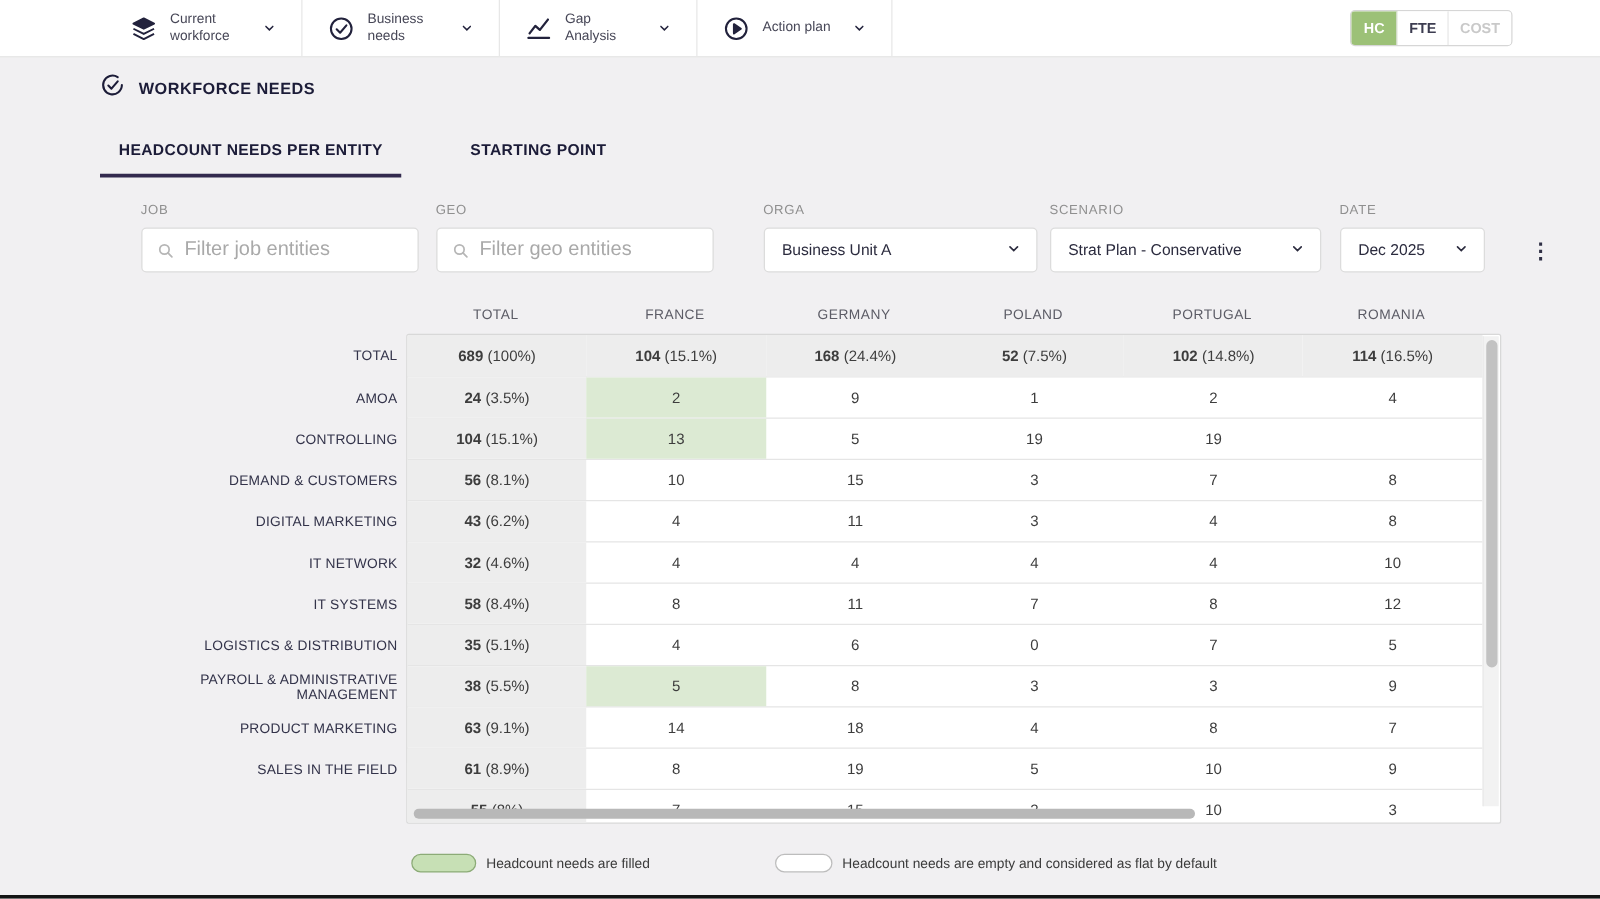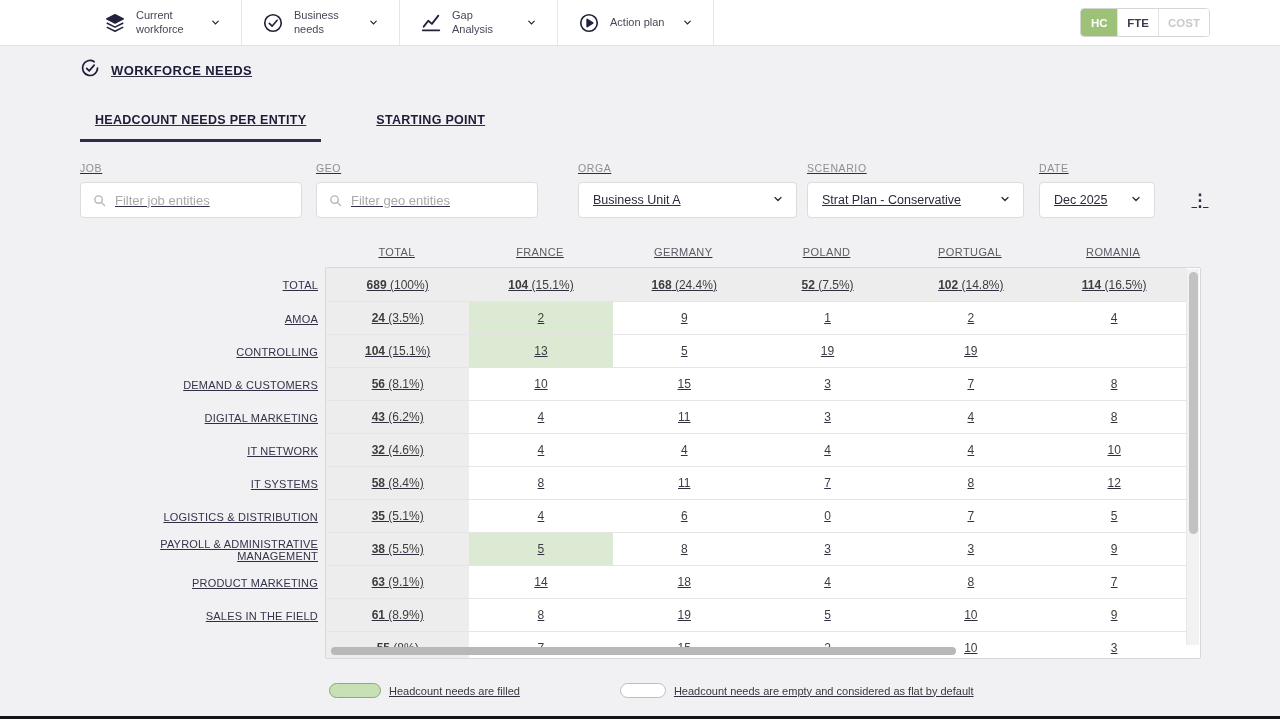--- a/index.html
+++ b/index.html
@@ -34,46 +34,46 @@
     min-width: 37px; height: 27px; padding: 0 9px;
     display: flex; align-items: center; justify-content: center;
     font-size: 11.5px; font-weight: bold; color: #3c3c50;
     background: #fff; border: none; border-right: 1px solid #e3e3e3; cursor: pointer;
     font-family: "Liberation Sans", sans-serif;
   }
   .unit-btn:last-child { border-right: none; }
   .unit-btn.active { background: #9cc177; color: #fff; }
   .unit-btn.disabled { color: #c9c9c9; cursor: default; }
   
-  .content { padding: 13px 0 0 80px; text-decoration: underline; }
+  .content { padding: 13px 0 0 80px; }
   .title-row { display: flex; align-items: center; gap: 11px; height: 22px; }
   .page-title {
     font-size: 13px; font-weight: bold; letter-spacing: .4px; color: #1c1c38;
   }
   
   .tabs { display: flex; margin-top: 26px; gap: 40px; }
   .tab {
     font-size: 12.5px; font-weight: bold; letter-spacing: .3px; color: #1c1c38;
     padding: 6px 15px 12px; border-bottom: 3px solid transparent; cursor: pointer;
   }
   .tab.active { border-bottom-color: #332a4e; }
   
-  .filters { display: flex; margin-top: 20px; align-items: flex-start; }
+  .filters { display: flex; margin-top: 20px; align-items: flex-start; justify-content: center; }
   .fgroup { display: flex; flex-direction: column; }
   .flabel {
     font-size: 10.5px; color: #8f8f8f; letter-spacing: .6px; margin-bottom: 8px;
   }
   .fcontrol {
     height: 36px; background: #fff; border: 1px solid #dcdcdc; border-radius: 4px;
     display: flex; align-items: center; font-size: 12.5px; color: #2b2b3e;
   }
   .finput { position: relative; }
   .finput input {
     width: 100%; height: 100%; border: none; outline: none; border-radius: 4px;
-    padding-left: 34px; font-size: 13px; color: #2b2b3e; background: transparent;
+    padding-left: 34px; font-size: 16px; color: #2b2b3e; background: transparent;
     font-family: "Liberation Sans", sans-serif;
   }
   .finput input::placeholder { color: #a9a9a9; }
   .search-ic { position: absolute; left: 11px; top: 10px; }
   .fselect { justify-content: space-between; padding: 0 12px 0 14px; cursor: pointer; }
   .w-job { width: 222px; }
   .w-geo { width: 222px; margin-left: 14px; }
   .w-orga { width: 219px; margin-left: 40px; }
   .w-scen { width: 217px; margin-left: 10px; }
   .w-date { width: 116px; margin-left: 15px; }

